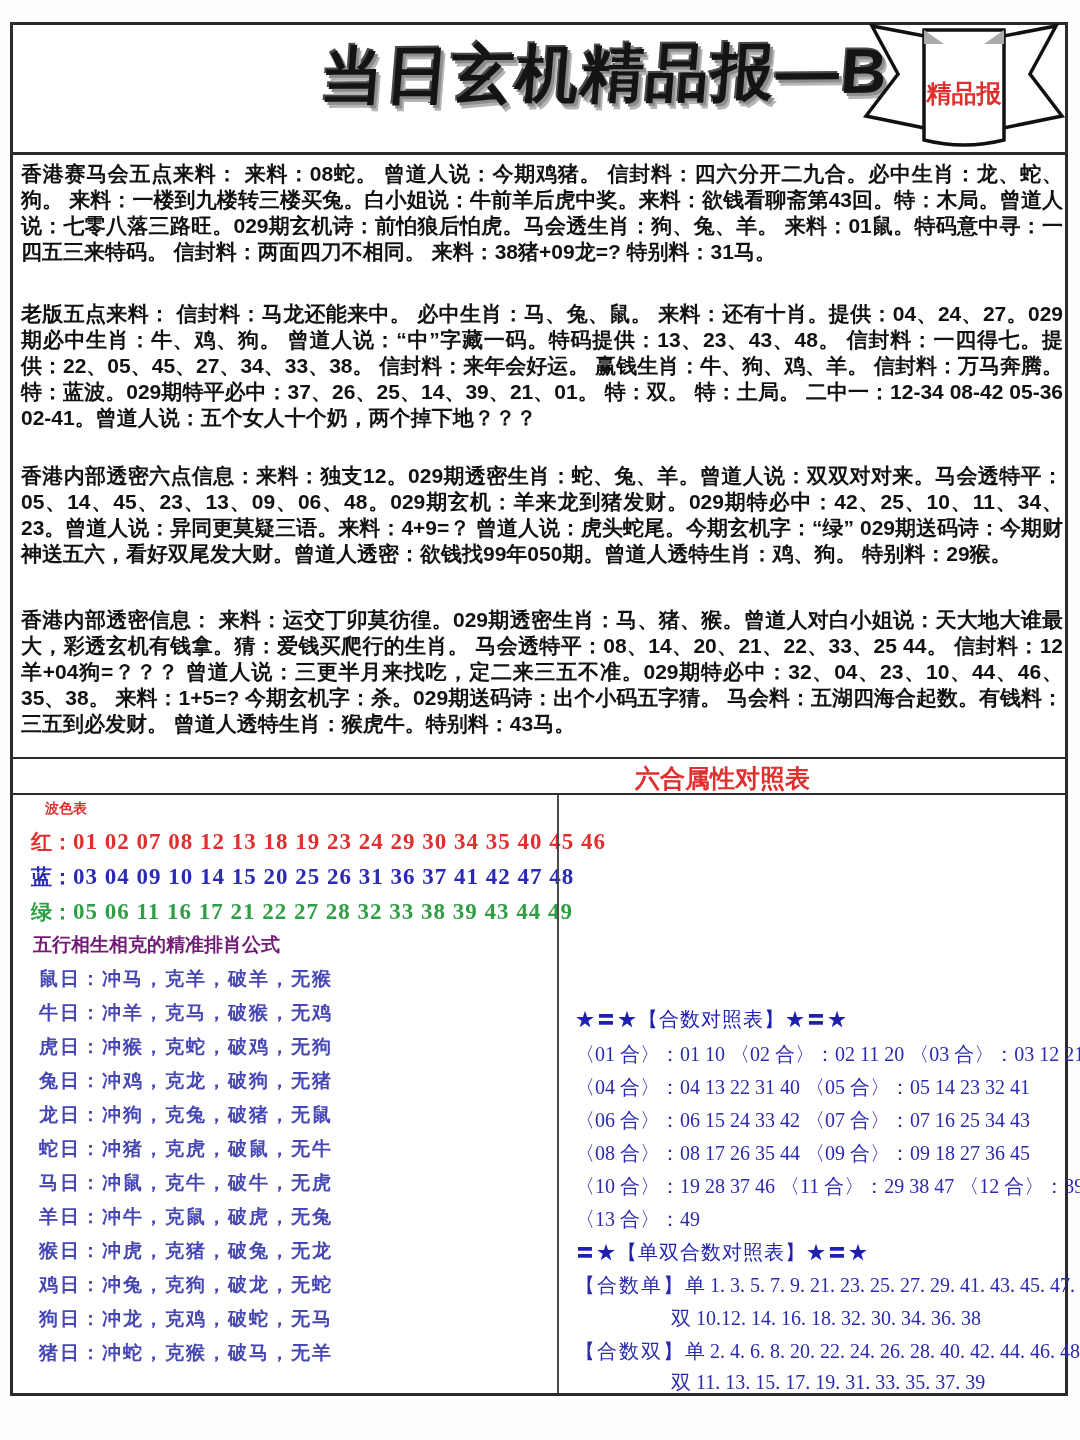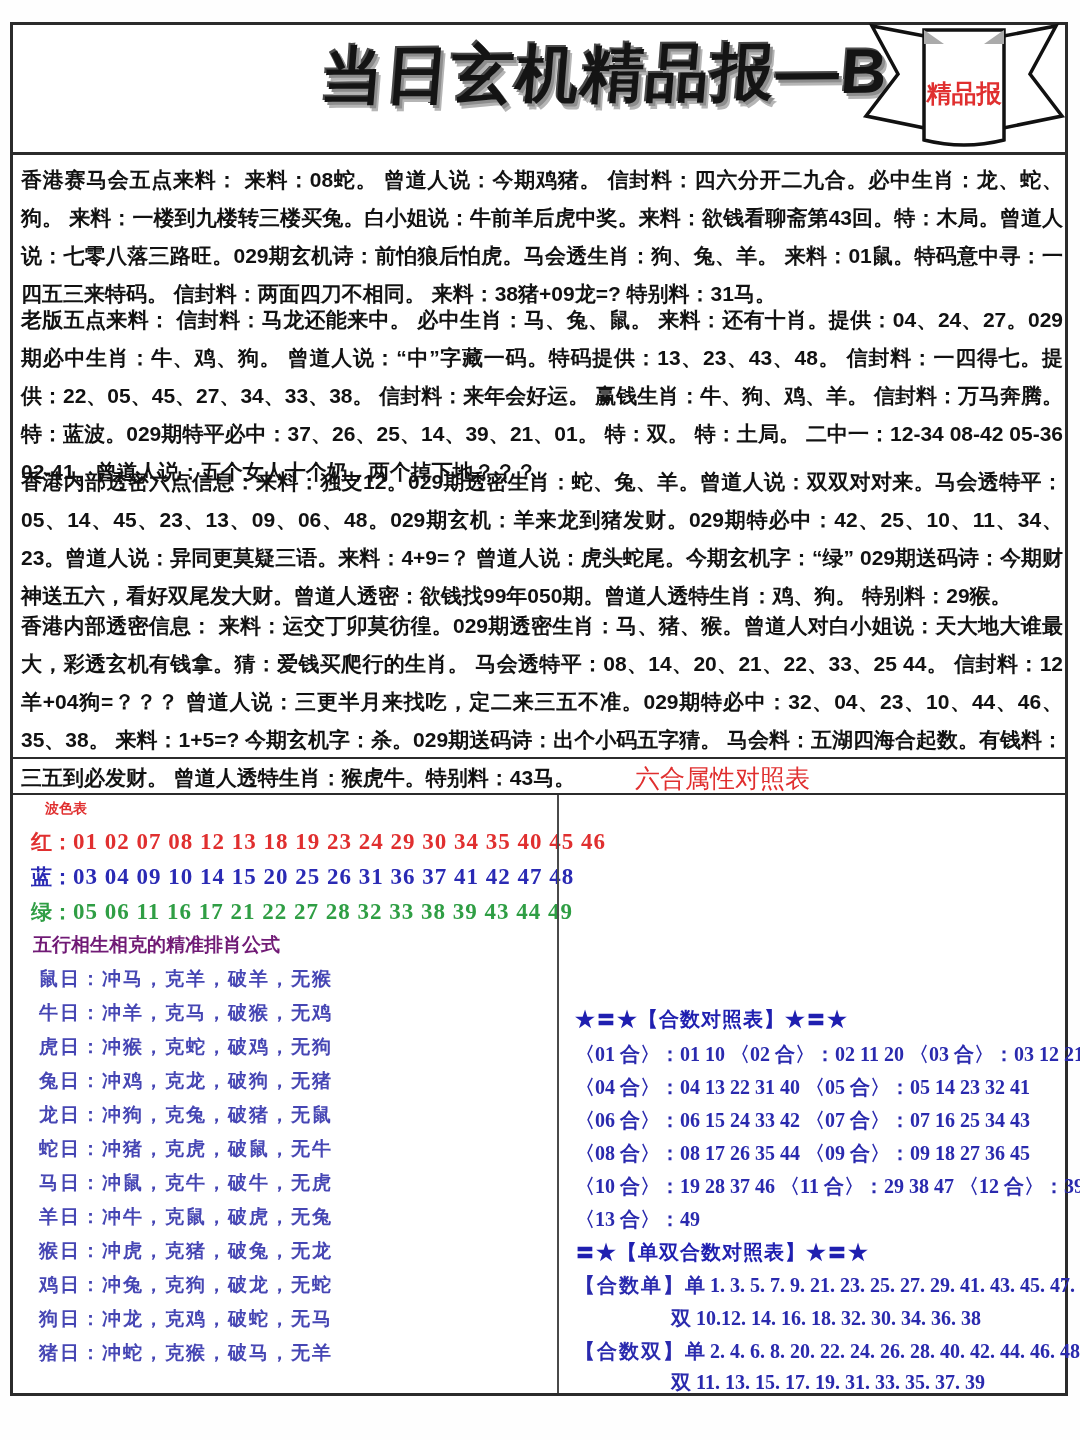--- a/index.html
+++ b/index.html
@@ -9,41 +9,41 @@
          border:3px solid #2b2b2b;background:#fff;box-sizing:border-box;}
   
   .masthead{position:absolute;left:0;top:0;width:100%;height:130px;
             border-bottom:3px solid #2b2b2b;box-sizing:border-box;}
   .title3d{position:absolute;left:308px;top:6px;font-size:63px;font-weight:bold;
            letter-spacing:2px;color:#141414;white-space:nowrap;
            transform:skewX(-5deg) rotate(-0.5deg);
            text-shadow:3px 3px 0 #8d8d8d,5px 6px 0 #b5b5b5,-2px -2px 0 #4c4c4c;}
   .ribbon{position:absolute;left:845px;top:-4px;width:212px;height:132px;z-index:5;}
   
-  .tip{position:absolute;left:8px;width:1042px;margin:0;font-size:21px;line-height:38px;
+  .tip{position:absolute;left:8px;width:1042px;margin:0;font-size:21px;line-height:26px;
        font-weight:bold;color:#121212;text-align:justify;}
   .tip1{top:136px;} .tip2{top:276px;} .tip3{top:438px;} .tip4{top:582px;}
   
   .band{position:absolute;left:0;top:732px;width:100%;height:38px;
         border-top:2px solid #2b2b2b;border-bottom:2px solid #2b2b2b;box-sizing:border-box;}
-  .band-title{position:absolute;left:622px;top:3px;font-size:25px;font-weight:normal;color:#e02f2f;}
+  .band-title{position:absolute;left:622px;top:3px;font-size:25px;font-weight:bold;color:#e02f2f;}
   
   .cols{position:absolute;left:0;top:770px;width:100%;bottom:0;}
   .left-col{position:absolute;left:0;top:0;width:544px;height:100%;}
   .right-col{position:absolute;left:544px;top:0;right:0;height:100%;
              border-left:2px solid #4a4a4a;box-sizing:border-box;}
   .lrow{position:absolute;white-space:nowrap;}
   .wave-title{left:32px;top:5px;font-size:14px;font-weight:bold;color:#e02f2f;}
   .wave{left:18px;font-size:21px;font-weight:bold;}
   .wave .nums{font-family:"Liberation Serif",serif;font-size:23px;letter-spacing:1px;}
   .w-red{color:#e02f2f;} .w-blue{color:#2a2ab4;} .w-green:{color:#2f9e44;}
   .w-green{color:#2f9e44;}
   .formula-title{left:20px;top:137px;font-size:19px;font-weight:bold;color:#701a75;}
   .zodiac{left:26px;font-size:19px;font-weight:bold;color:#4646b4;letter-spacing:2px;}
-  .rrow{position:absolute;left:16px;white-space:nowrap;font-weight:bold;color:#2a2aae;
+  .rrow{position:absolute;left:16px;white-space:nowrap;font-weight:normal;color:#2a2aae;
         font-family:"Liberation Serif",serif;font-size:20px;text-align:right;}
   .rhead{font-family:"Liberation Sans",sans-serif;color:#1f1fb0;font-size:20px;letter-spacing:1px;}
   .indent{left:112px;}
   .glabel{font-family:"Liberation Sans",sans-serif;letter-spacing:2px;}
 </style>
 </head>
 <body>
 
 <div class="page">
   <div class="outer">

